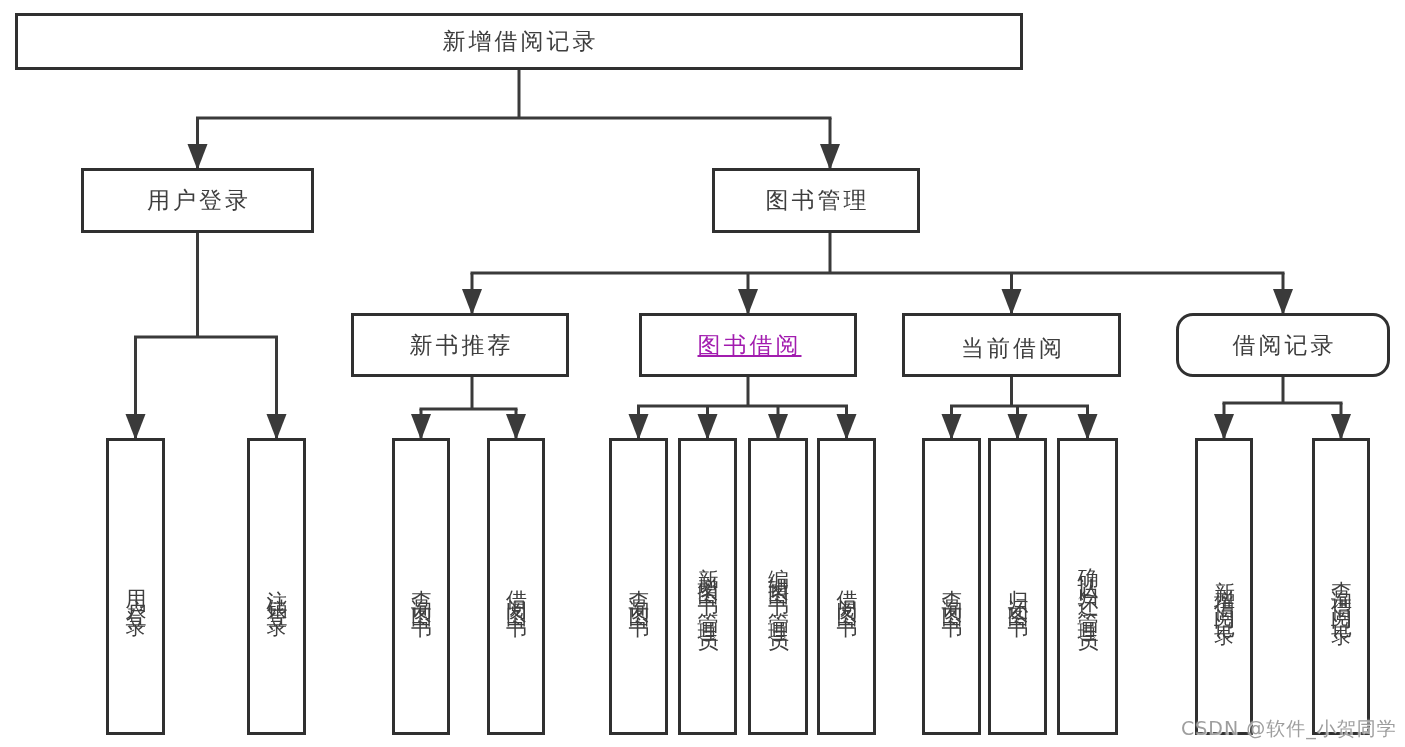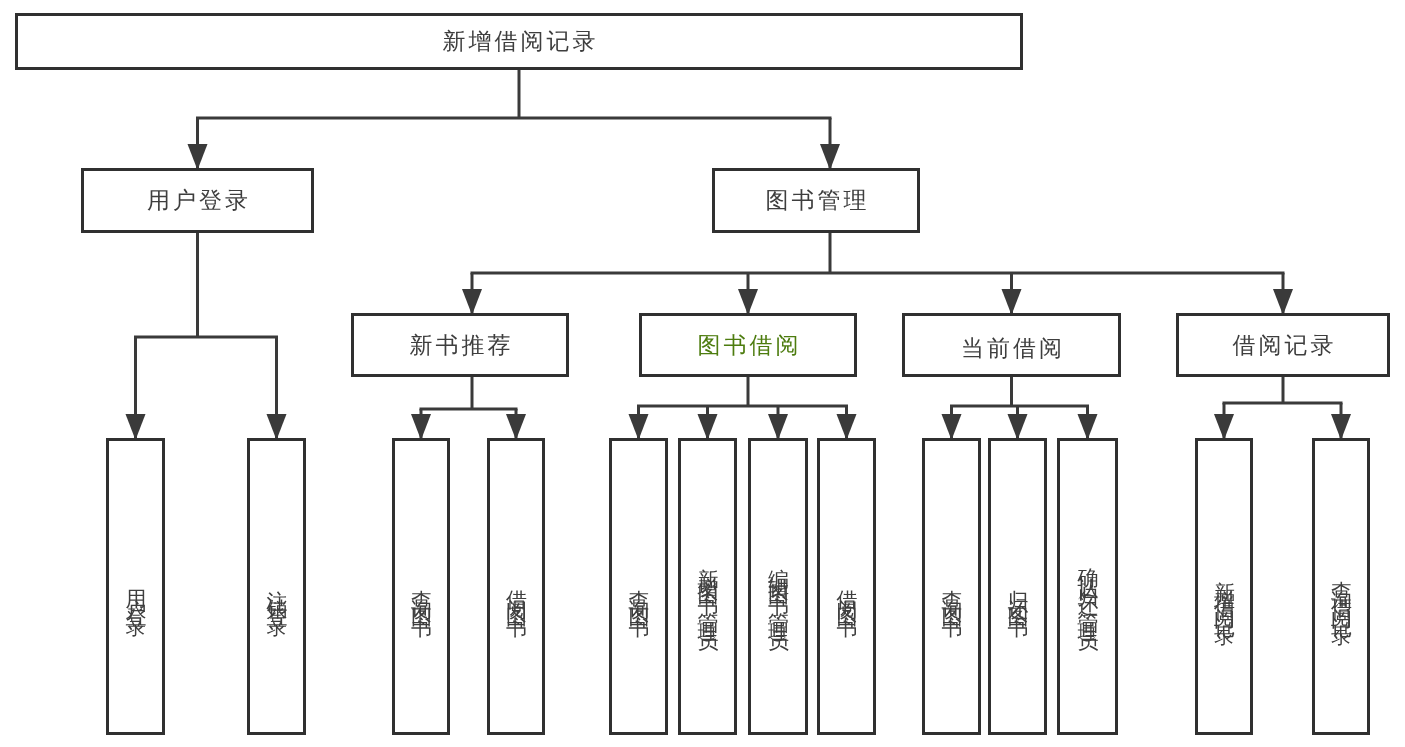--- a/index.html
+++ b/index.html
@@ -128,26 +128,26 @@
       <div class="node h" style="left: 81px; top: 168px; width: 233px; height: 65px; border-color: rgb(48, 48, 48);">
         <span class="lbl" style="color: rgb(62, 62, 62);">用户登录</span>
       </div>
       <div class="node h" style="left: 712px; top: 168px; width: 208px; height: 65px; border-color: rgb(48, 48, 48);">
         <span class="lbl" style="color: rgb(62, 62, 62);">图书管理</span>
       </div>
       <div class="node h" style="left: 351px; top: 313px; width: 218px; height: 64px; border-color: rgb(48, 48, 48);">
         <span class="lbl" style="color: rgb(62, 62, 62);">新书推荐</span>
       </div>
       <div class="node h" style="left: 639px; top: 313px; width: 218px; height: 64px; border-color: rgb(48, 48, 48);">
-        <span class="lbl" style="color: #4d7c0f;">图书借阅</span>
+        <span class="lbl" style="color: #a21caf; text-decoration: underline;">图书借阅</span>
       </div>
       <div class="node h" style="left: 902px; top: 313px; width: 219px; height: 64px; border-color: rgb(48, 48, 48);">
         <span class="lbl" style="color: rgb(62, 62, 62); margin-top: 6px;">当前借阅</span>
       </div>
-      <div class="node h" style="left: 1176px; top: 313px; width: 214px; height: 64px; border-color: rgb(48, 48, 48);">
+      <div class="node h" style="left: 1176px; top: 313px; width: 214px; height: 64px; border-color: rgb(48, 48, 48); border-radius: 17px;">
         <span class="lbl" style="color: rgb(62, 62, 62);">借阅记录</span>
       </div>
       <div class="node v" style="left: 106px; top: 438px; width: 59px; height: 297px; border-color: rgb(48, 48, 48);">
         <span class="lbl" style="color: rgb(62, 62, 62);">用户登录</span>
       </div>
       <div class="node v" style="left: 247px; top: 438px; width: 59px; height: 297px; border-color: rgb(48, 48, 48);">
         <span class="lbl" style="color: rgb(62, 62, 62);">注销登录</span>
       </div>
       <div class="node v" style="left: 392px; top: 438px; width: 58px; height: 297px; border-color: rgb(48, 48, 48);">
         <span class="lbl" style="color: rgb(62, 62, 62);">查询图书</span>
@@ -176,13 +176,14 @@
       <div class="node v" style="left: 1057px; top: 438px; width: 61px; height: 297px; border-color: rgb(48, 48, 48);">
         <span class="lbl" style="color: rgb(62, 62, 62);">确认归还（管理员）</span>
       </div>
       <div class="node v" style="left: 1195px; top: 438px; width: 58px; height: 297px; border-color: rgb(48, 48, 48);">
         <span class="lbl" style="color: rgb(62, 62, 62);">新增借阅记录</span>
       </div>
       <div class="node v" style="left: 1312px; top: 438px; width: 58px; height: 297px; border-color: rgb(48, 48, 48);">
         <span class="lbl" style="color: rgb(62, 62, 62);">查询借阅记录</span>
       </div>
     </div>
+  <div class="watermark" style="color: rgb(158, 158, 158);">CSDN @软件_小贺同学</div>
 </div>
 
 </body></html>

